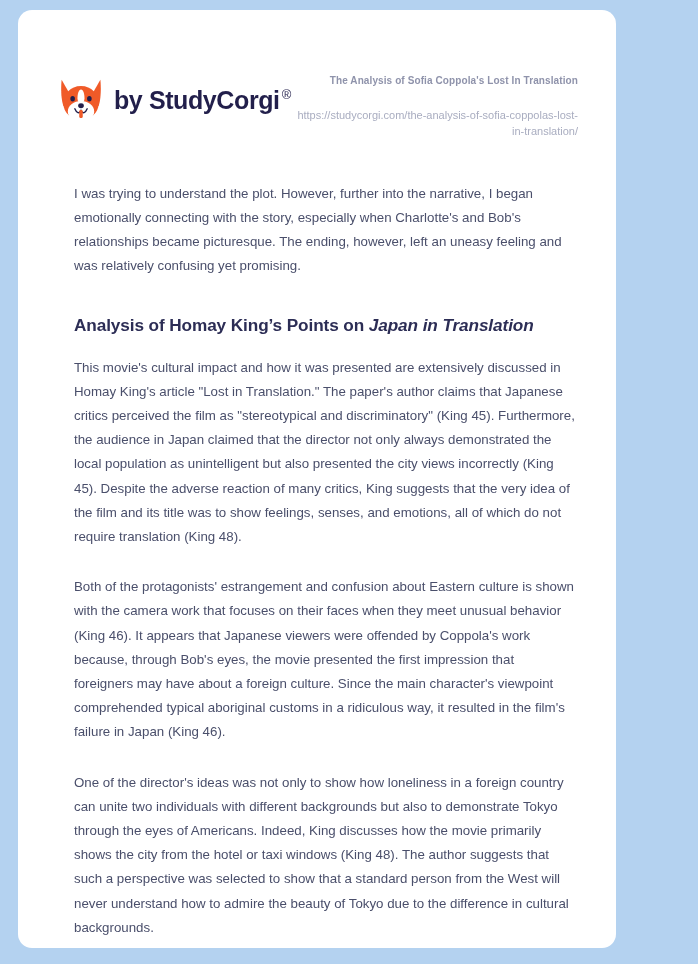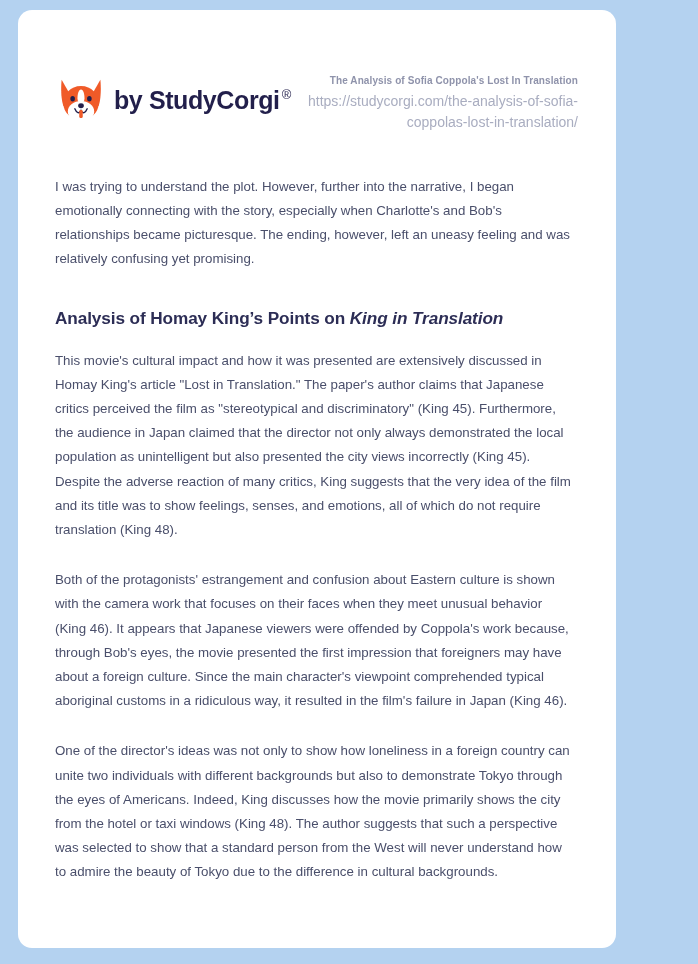--- a/index.html
+++ b/index.html
@@ -76,31 +76,31 @@
   .doc-title {
     font-size: 10px;
     font-weight: bold;
     color: #8f93ab;
     line-height: 1.45;
     letter-spacing: 0.1px;
     white-space: nowrap;
   }
 
   .doc-url {
-    font-size: 14px;
+    font-size: 11px;
     font-weight: normal;
     color: #a9adc0;
     line-height: 1.5;
-    margin-top: 2px;
+    margin-top: 18px;
     word-break: break-word;
   }
 
   
   .doc-body {
-    padding: 0 41px 0 37px;
+    padding: 0 41px 0 56px;
     margin-top: 42px;
   }
 
   .para {
     font-size: 13.3px;
     line-height: 24.2px;
     color: #4a4f6b;
     margin: 0 0 26px 0;
     text-align: left;
   }
@@ -159,21 +159,21 @@
       <div class="doc-title">The Analysis of Sofia Coppola's Lost In Translation</div>
       <div class="doc-url">https://studycorgi.com/the-analysis-of-sofia-coppolas-lost-in-translation/</div>
     </div>
 
   </div>
 
   <div class="doc-body">
 
     <p class="para">I was trying to understand the plot. However, further into the narrative, I began emotionally connecting with the story, especially when Charlotte's and Bob's relationships became picturesque. The ending, however, left an uneasy feeling and was relatively confusing yet promising.</p>
 
-    <h2 class="section-heading"><span>Analysis of Homay King’s Points on </span><em>King in Translation</em></h2>
+    <h2 class="section-heading"><span>Analysis of Homay King’s Points on </span><em>Japan in Translation</em></h2>
 
     <p class="para">This movie's cultural impact and how it was presented are extensively discussed in Homay King's article "Lost in Translation." The paper's author claims that Japanese critics perceived the film as "stereotypical and discriminatory" (King 45). Furthermore, the audience in Japan claimed that the director not only always demonstrated the local population as unintelligent but also presented the city views incorrectly (King 45). Despite the adverse reaction of many critics, King suggests that the very idea of the film and its title was to show feelings, senses, and emotions, all of which do not require translation (King 48).</p>
 
     <p class="para">Both of the protagonists' estrangement and confusion about Eastern culture is shown with the camera work that focuses on their faces when they meet unusual behavior (King 46). It appears that Japanese viewers were offended by Coppola's work because, through Bob's eyes, the movie presented the first impression that foreigners may have about a foreign culture. Since the main character's viewpoint comprehended typical aboriginal customs in a ridiculous way, it resulted in the film's failure in Japan (King 46).</p>
 
     <p class="para">One of the director's ideas was not only to show how loneliness in a foreign country can unite two individuals with different backgrounds but also to demonstrate Tokyo through the eyes of Americans. Indeed, King discusses how the movie primarily shows the city from the hotel or taxi windows (King 48). The author suggests that such a perspective was selected to show that a standard person from the West will never understand how to admire the beauty of Tokyo due to the difference in cultural backgrounds.</p>
 
   </div>
 
 </div>

